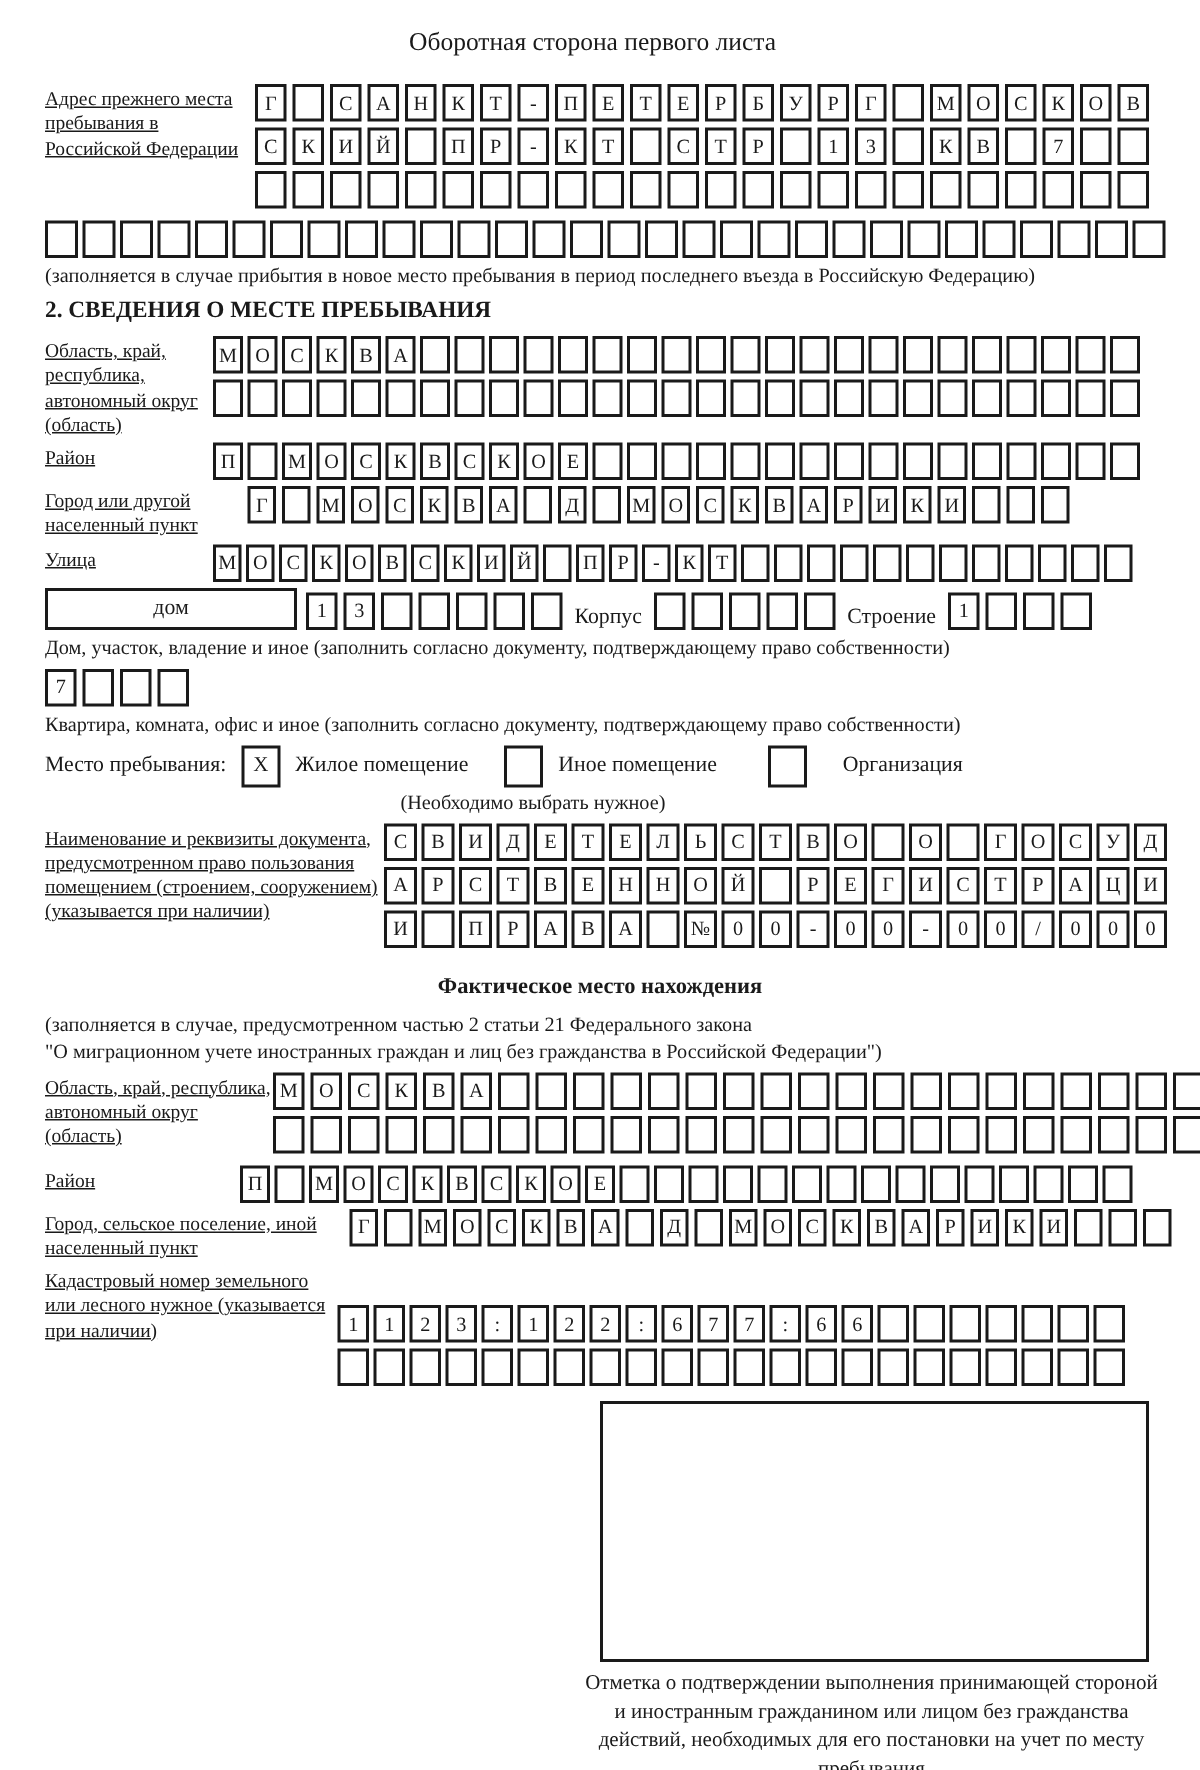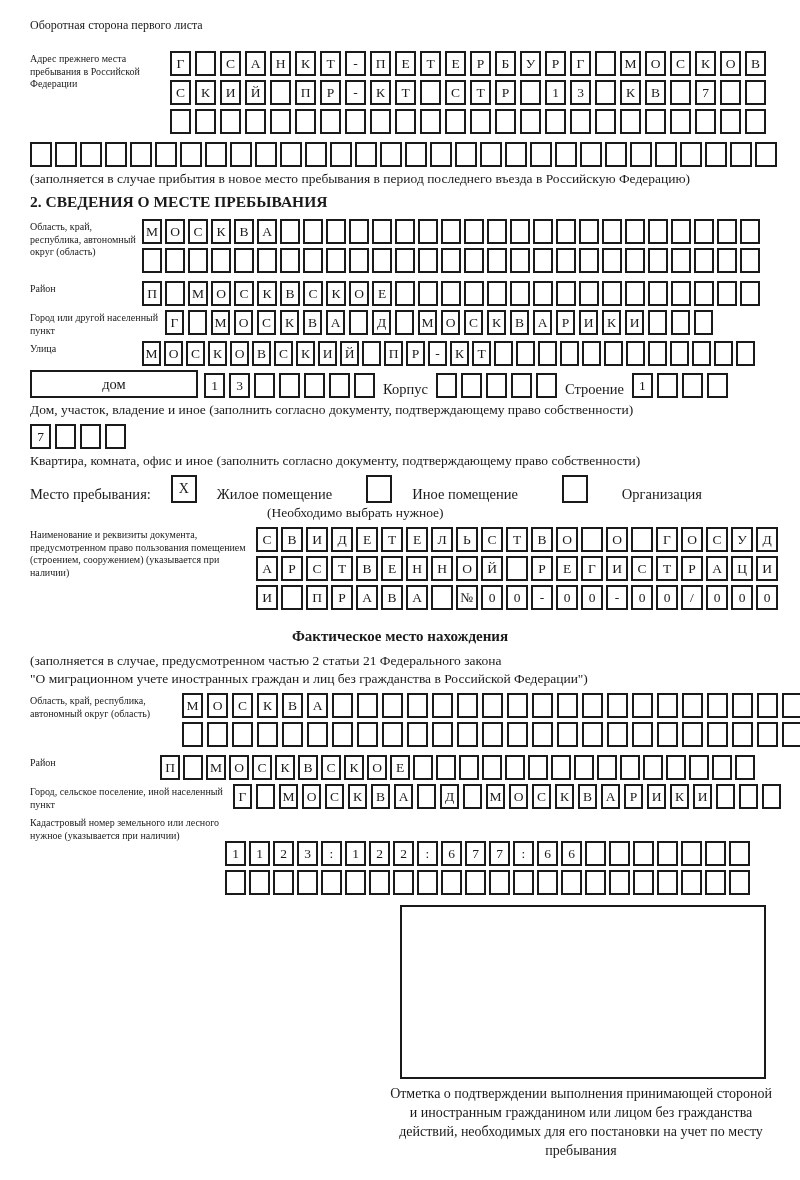--- a/index.html
+++ b/index.html
@@ -1,23 +1,23 @@
 <!DOCTYPE html>
 <html><head>
 <meta charset="utf-8">
 <style>
   html,body{margin:0;padding:0;background:#fff;}
   .page{
     position:relative;width:800px;height:1180px;margin:0 auto;background:#fff;
     font-family:"Liberation Serif","DejaVu Serif",serif;color:#1a1a1a;
     box-sizing:border-box;padding:18px 30px 0 30px;overflow:hidden;
   }
-  .top-note{text-align:left;font-size:12px;padding-right:10px;margin-bottom:18px;}
+  .top-note{text-align:center;font-size:17px;padding-right:10px;margin-bottom:18px;}
   .field{display:flex;align-items:flex-start;margin-bottom:4px;}
-  .flabel{width:var(--lw,112px);flex:0 0 var(--lw,112px);font-size:10px;line-height:1.25;padding-top:2px;}
+  .flabel{width:var(--lw,112px);flex:0 0 var(--lw,112px);font-size:13px;line-height:1.25;padding-top:2px;text-decoration:underline;}
   .rows{flex:1;}
   .boxrow{display:flex;gap:var(--gap,3px);margin-bottom:4px;}
   .cbox{
     width:var(--bw,16px);height:21px;border:2px solid #1a1a1a;background:#fff;
     display:flex;align-items:center;justify-content:center;
     font-size:13.5px;line-height:1;flex:0 0 auto;
   }
   .r24{--bw:17px;--gap:4px;}
   .r30{--bw:18px;--gap:3px;margin-top:2px;}
   .r28{--bw:15px;--gap:3px;}
@@ -27,21 +27,21 @@
   .r22{--bw:17px;--gap:3px;}
   .r21{--bw:18px;--gap:3px;}
   .rsmall{--bw:17px;--gap:4px;margin-bottom:0;}
   .note{font-size:13.5px;margin:2px 0 6px 0;}
   .center{text-align:left;}
   .h2{font-weight:bold;font-size:15.5px;margin:6px 0 8px 0;}
   .h3{text-align:center;font-weight:bold;font-size:15px;margin:14px 0 8px 0;font-family:Liberation Serif, serif;}
   .houserow{display:flex;align-items:flex-end;gap:6px;margin:2px 0 4px 0;}
   .widebox{border:2px solid #1a1a1a;height:24px;display:flex;align-items:center;justify-content:center;font-size:14.5px;}
   .inline-label{font-size:14.5px;white-space:nowrap;padding:0 2px;}
-  .stayrow{display:flex;align-items:flex-end;gap:20px;font-size:14.5px;margin:6px 0 2px 0;}
+  .stayrow{display:flex;align-items:center;gap:10px;font-size:14.5px;margin:6px 0 2px 0;}
   .ckbox{width:22px;height:24px;border:2px solid #1a1a1a;display:flex;align-items:center;justify-content:center;font-size:14px;flex:0 0 auto;}
   .stamp-wrap{width:366px;margin-left:370px;margin-top:6px;}
   .stamp-box{width:362px;height:170px;border:2px solid #1a1a1a;background:#fff;}
   .stamp-caption{font-size:14px;text-align:center;line-height:1.35;margin-top:6px;width:392px;margin-left:-15px;}
   .mb0{margin-bottom:0;}
 </style>
 </head>
 <body>
 
 <div class="page">

